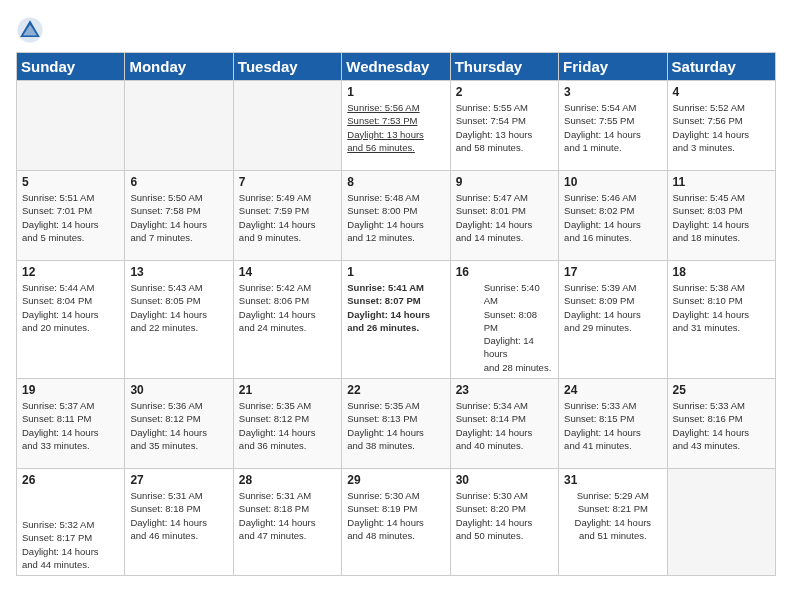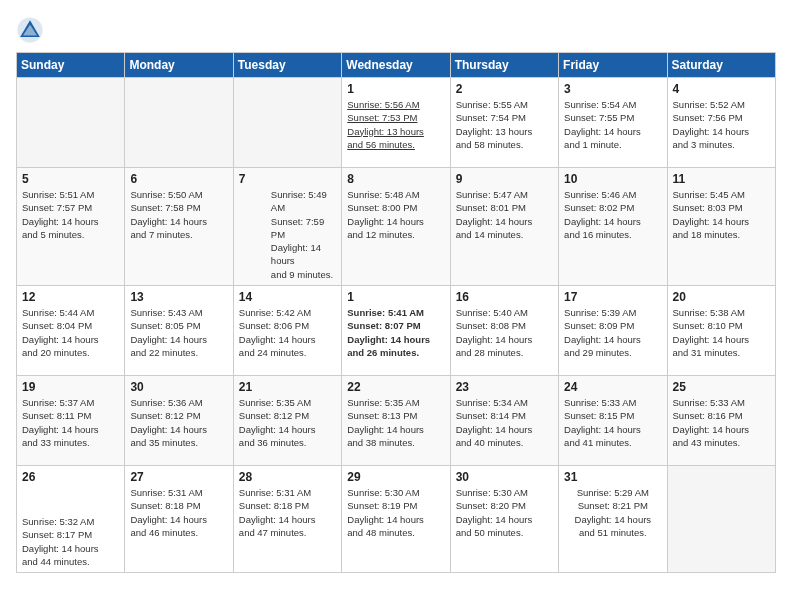--- a/index.html
+++ b/index.html
@@ -47,21 +47,21 @@
       color: #444;
     }
     .calendar {
       width: 100%;
       border-collapse: collapse;
       table-layout: fixed;
     }
     .calendar th {
       background: #1a5fa8;
       color: #fff;
-      font-size: 12px;
+      font-size: 15px;
       font-weight: bold;
       padding: 5px 4px;
       text-align: left;
       border: 1px solid #ccc;
     }
     .calendar td {
       border: 1px solid #ccc;
       vertical-align: top;
       padding: 4px 5px;
       font-size: 10px;
@@ -154,34 +154,34 @@
           <div class="day-info" style="white-space: pre-line;">Sunrise: 5:52 AM
 Sunset: 7:56 PM
 Daylight: 14 hours
 and 3 minutes.</div>
         </td>
       </tr>
       <tr class="week-row">
         <td>
           <div class="day-num">5</div>
           <div class="day-info" style="white-space: pre-line;">Sunrise: 5:51 AM
-Sunset: 7:57 PM
+Sunset: 7:01 PM
 Daylight: 14 hours
 and 5 minutes.</div>
         </td>
         <td>
           <div class="day-num">6</div>
           <div class="day-info" style="white-space: pre-line;">Sunrise: 5:50 AM
 Sunset: 7:58 PM
 Daylight: 14 hours
 and 7 minutes.</div>
         </td>
         <td>
           <div class="day-num">7</div>
-          <div class="day-info" style="white-space: pre-line; margin-left: 32px;">Sunrise: 5:49 AM
+          <div class="day-info" style="white-space: pre-line;">Sunrise: 5:49 AM
 Sunset: 7:59 PM
 Daylight: 14 hours
 and 9 minutes.</div>
         </td>
         <td>
           <div class="day-num">8</div>
           <div class="day-info" style="white-space: pre-line;">Sunrise: 5:48 AM
 Sunset: 8:00 PM
 Daylight: 14 hours
 and 12 minutes.</div>
@@ -232,34 +232,34 @@
         </td>
         <td>
           <div class="day-num">1</div>
           <div class="day-info" style="white-space: pre-line; font-weight: bold;">Sunrise: 5:41 AM
 Sunset: 8:07 PM
 Daylight: 14 hours
 and 26 minutes.</div>
         </td>
         <td>
           <div class="day-num">16</div>
-          <div class="day-info" style="white-space: pre-line;">Sunrise: 5:40 AM
+          <div class="day-info" style="white-space: pre-line; margin-left: 28px;">Sunrise: 5:40 AM
 Sunset: 8:08 PM
 Daylight: 14 hours
 and 28 minutes.</div>
         </td>
         <td>
           <div class="day-num">17</div>
           <div class="day-info" style="white-space: pre-line;">Sunrise: 5:39 AM
 Sunset: 8:09 PM
 Daylight: 14 hours
 and 29 minutes.</div>
         </td>
         <td>
-          <div class="day-num">20</div>
+          <div class="day-num">18</div>
           <div class="day-info" style="white-space: pre-line;">Sunrise: 5:38 AM
 Sunset: 8:10 PM
 Daylight: 14 hours
 and 31 minutes.</div>
         </td>
       </tr>
       <tr class="week-row">
         <td>
           <div class="day-num">19</div>
           <div class="day-info" style="white-space: pre-line;">Sunrise: 5:37 AM

